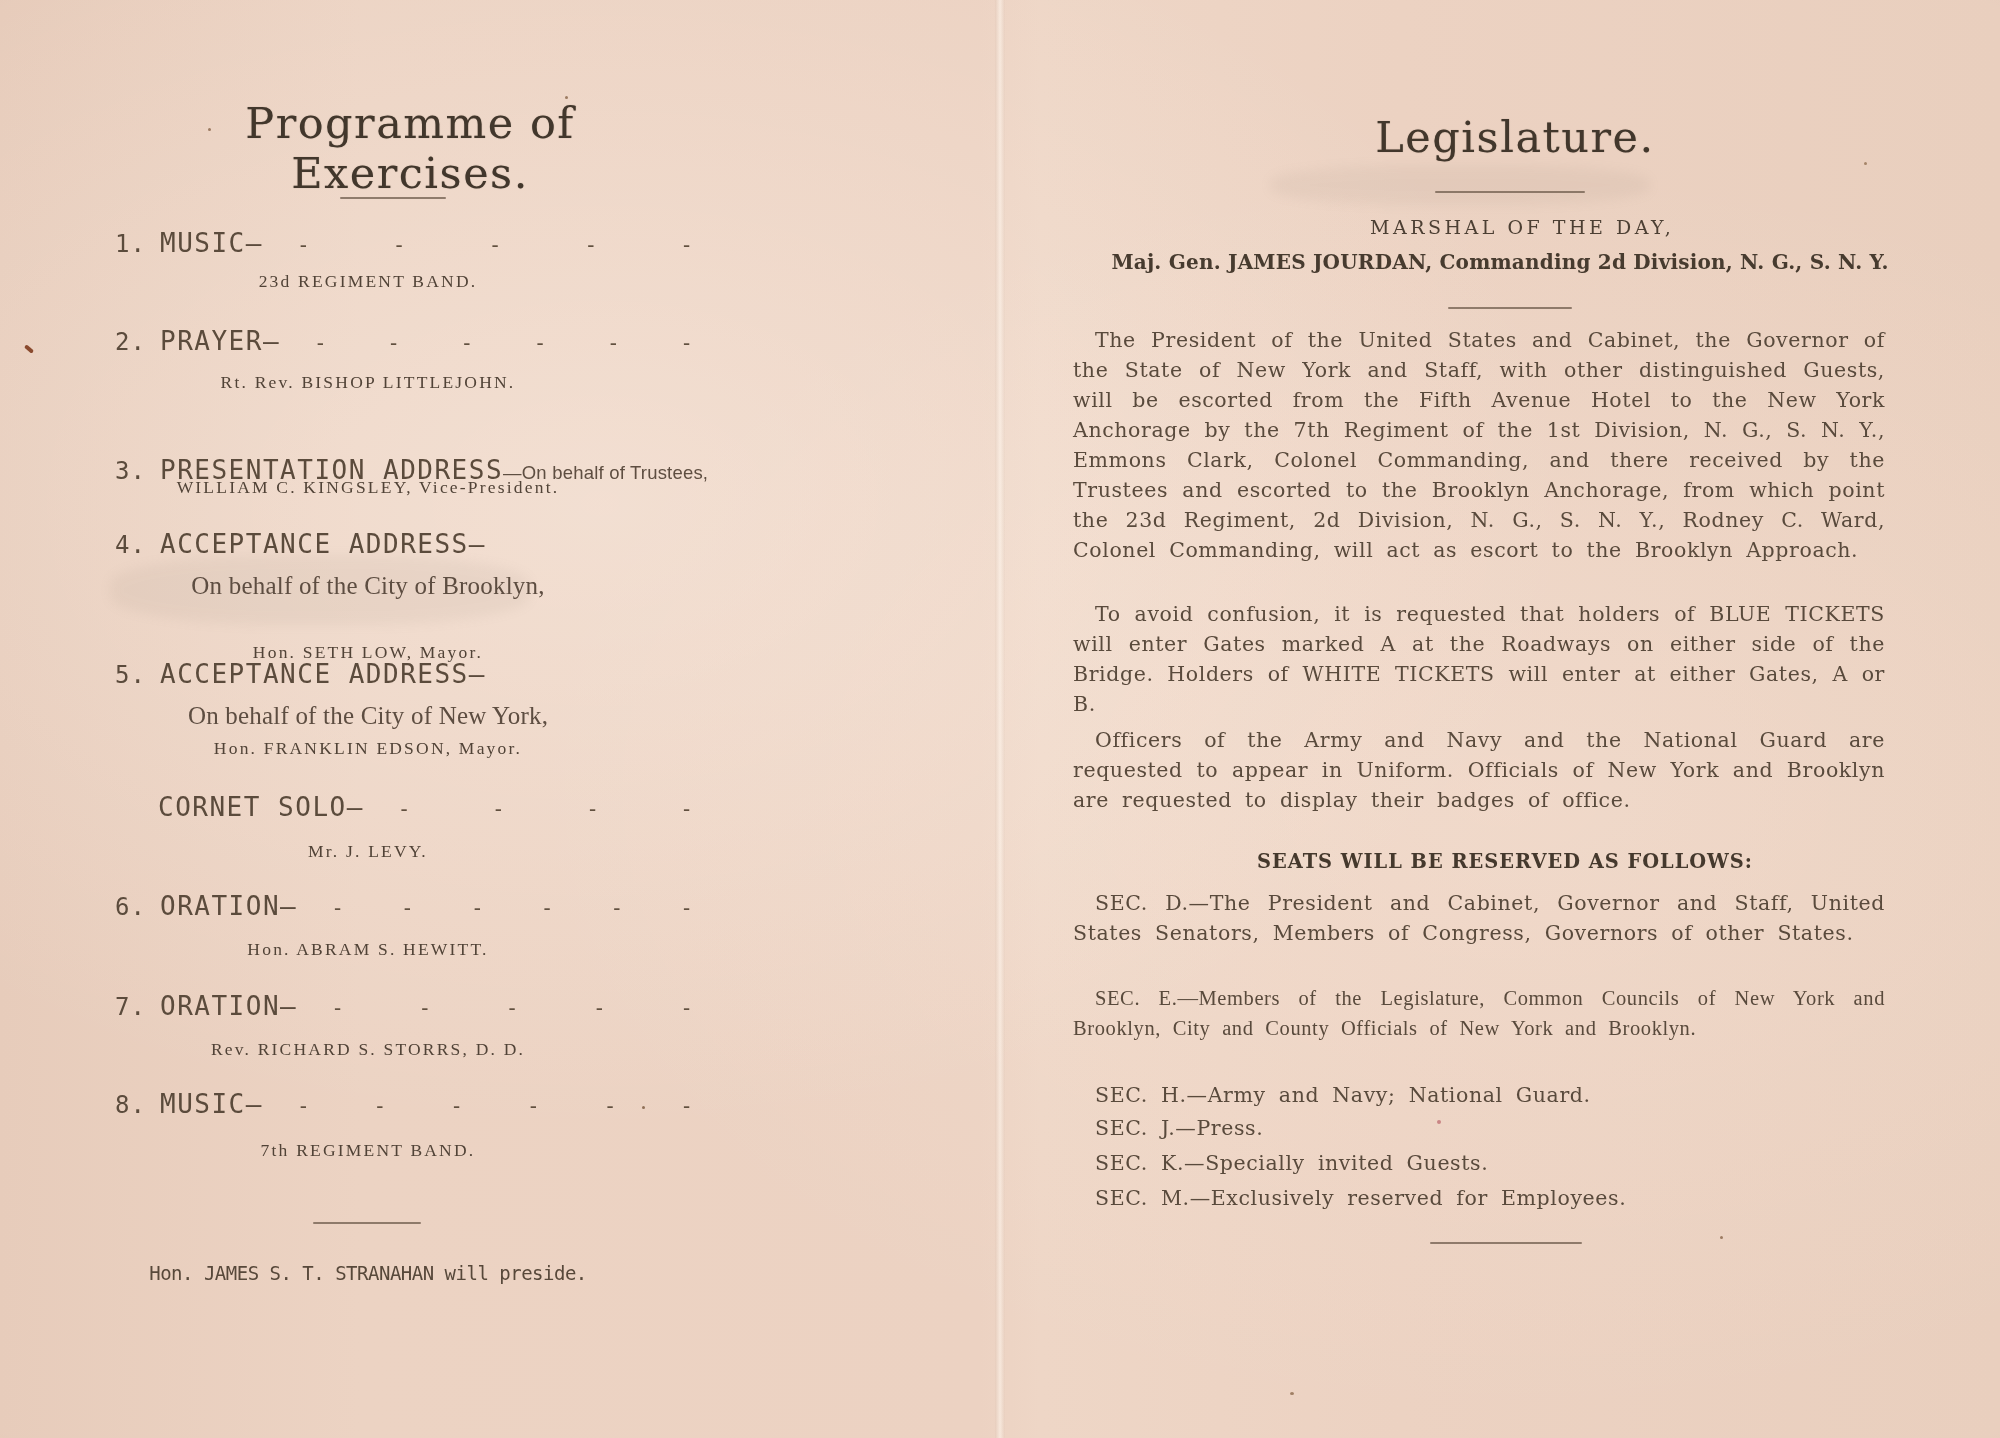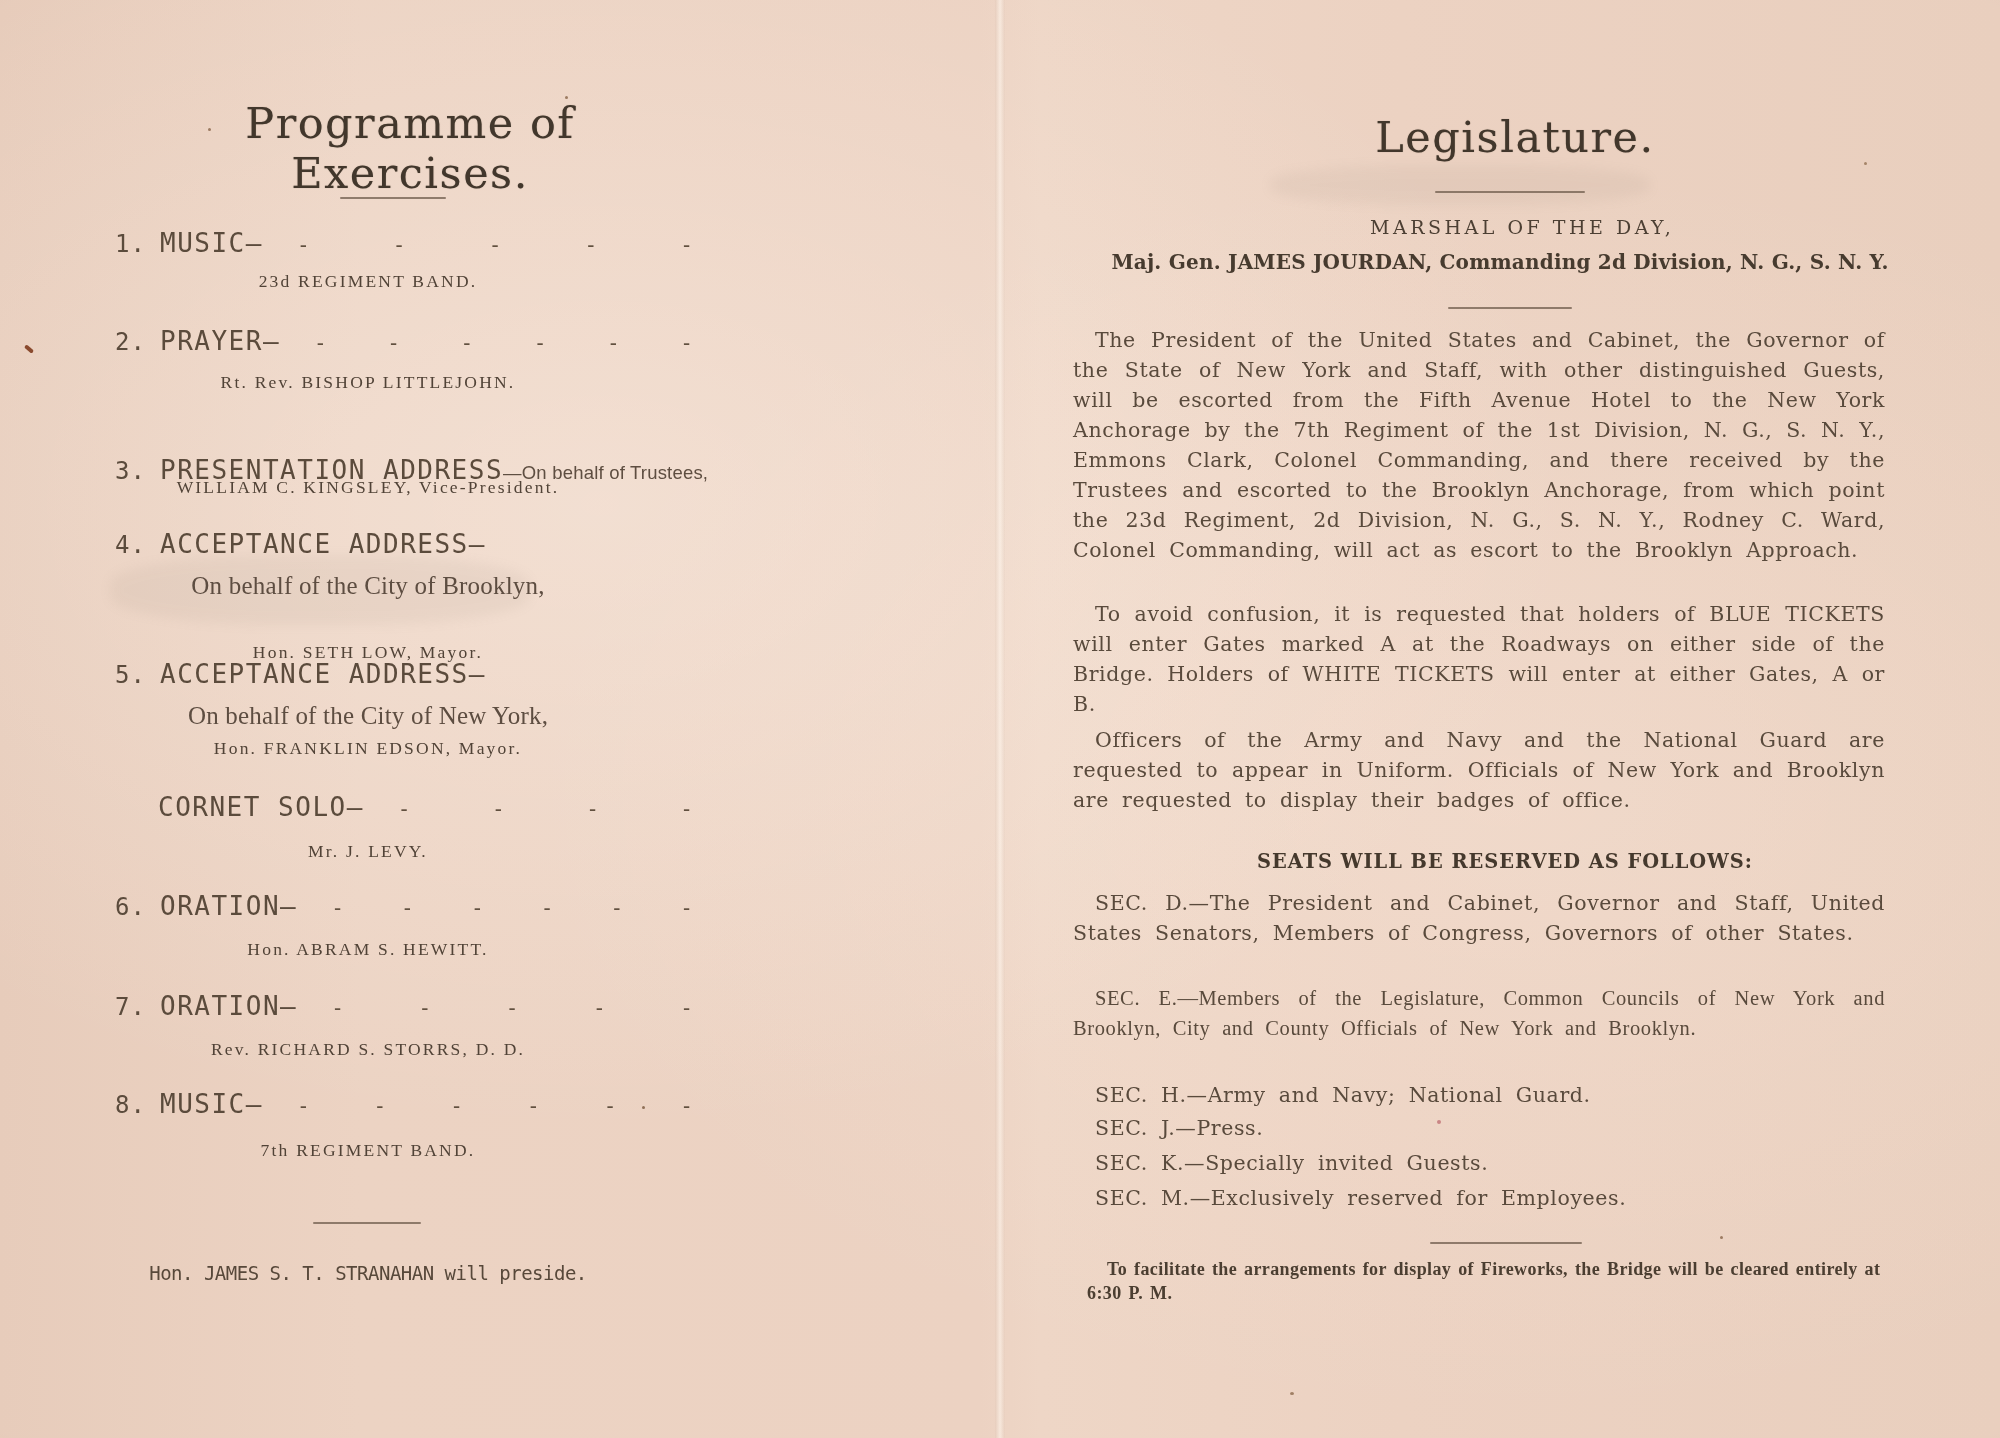--- a/index.html
+++ b/index.html
@@ -172,17 +172,16 @@
     <h2 class="seats">SEATS WILL BE RESERVED AS FOLLOWS:</h2>
 
     <p class="para sec" style="top:888px;">SEC. D.—The President and Cabinet, Governor and Staff, United States Senators, Members of Congress, Governors of other States.</p>
     <p class="para sec" style="top:983px;font-family:Liberation Serif, serif;">SEC. E.—Members of the Legislature, Common Councils of New York and Brooklyn, City and County Officials of New York and Brooklyn.</p>
     <p class="para sec" style="top:1080px;">SEC. H.—Army and Navy; National Guard.</p>
     <p class="para sec" style="top:1113px;">SEC. J.—Press.</p>
     <p class="para sec" style="top:1148px;">SEC. K.—Specially invited Guests.</p>
     <p class="para sec" style="top:1183px;">SEC. M.—Exclusively reserved for Employees.</p>
 
     <div class="rule" style="left:1430px;top:1242px;width:152px;"></div>
-    <p class="footnote">To facilitate the arrangements for display of Fireworks, the Bridge will be cleared entirely at 6:30 P. M.</p>
 
   </section>
 
 </div>
 
 </body></html>

